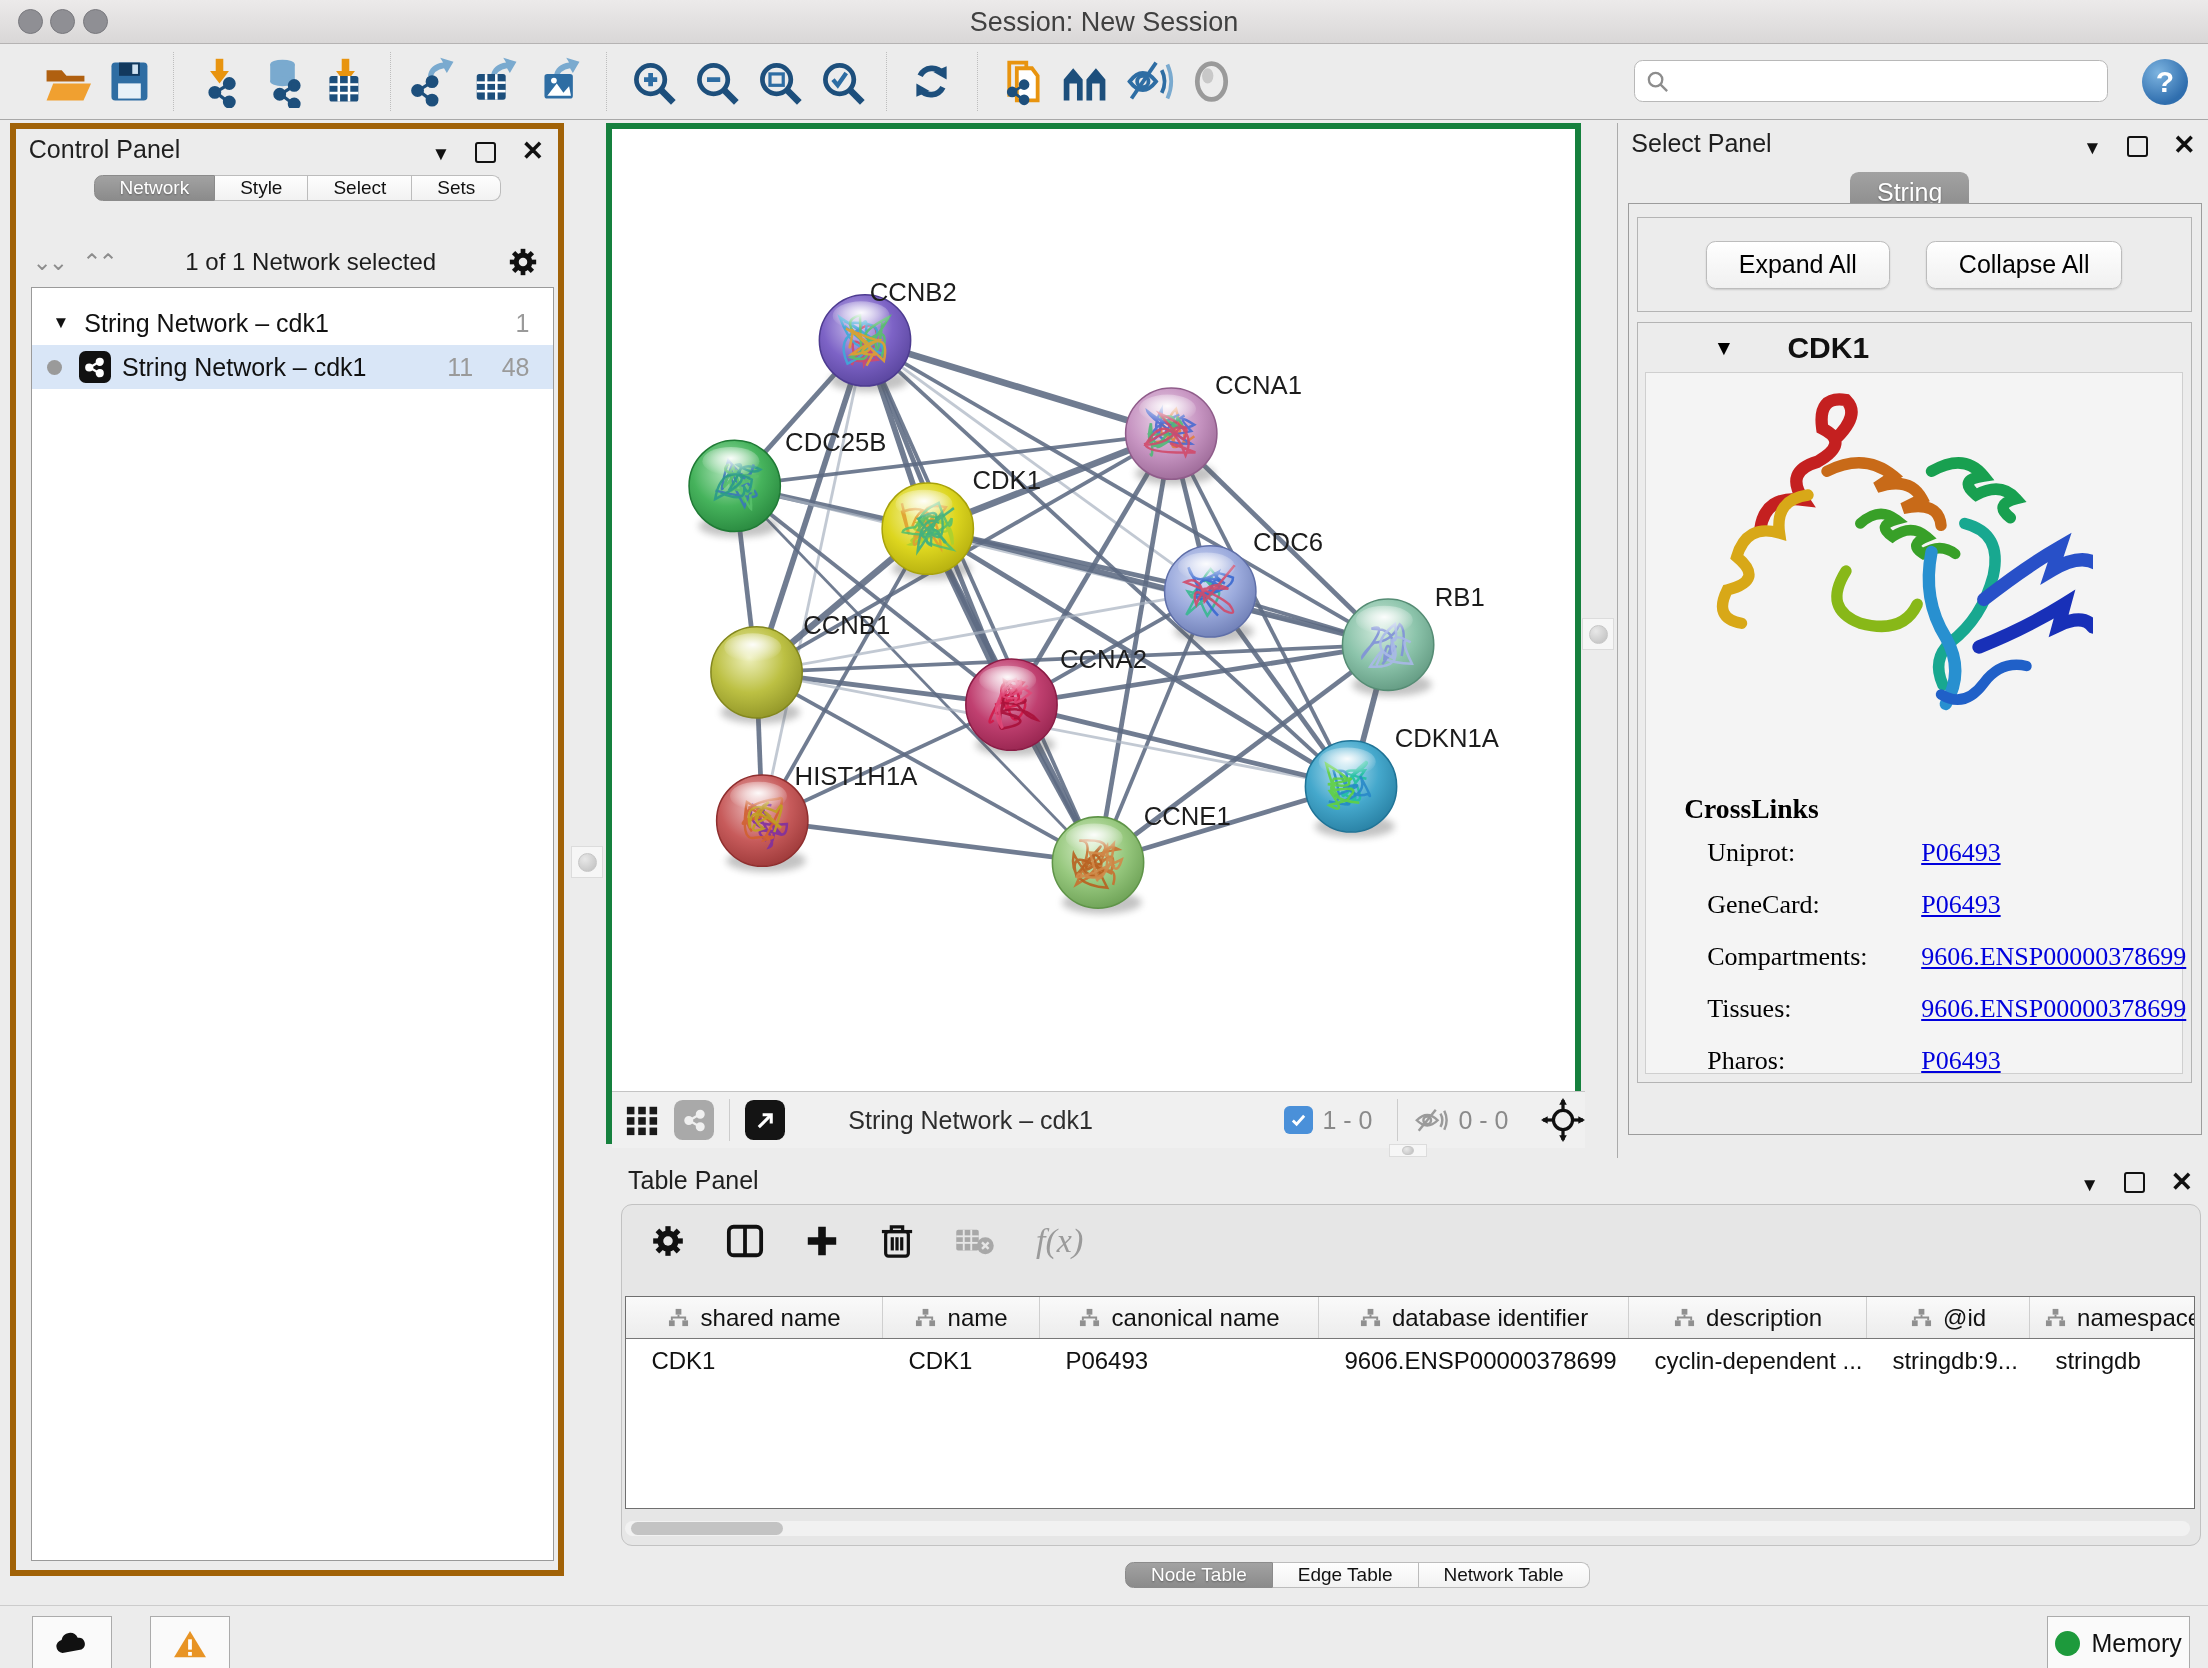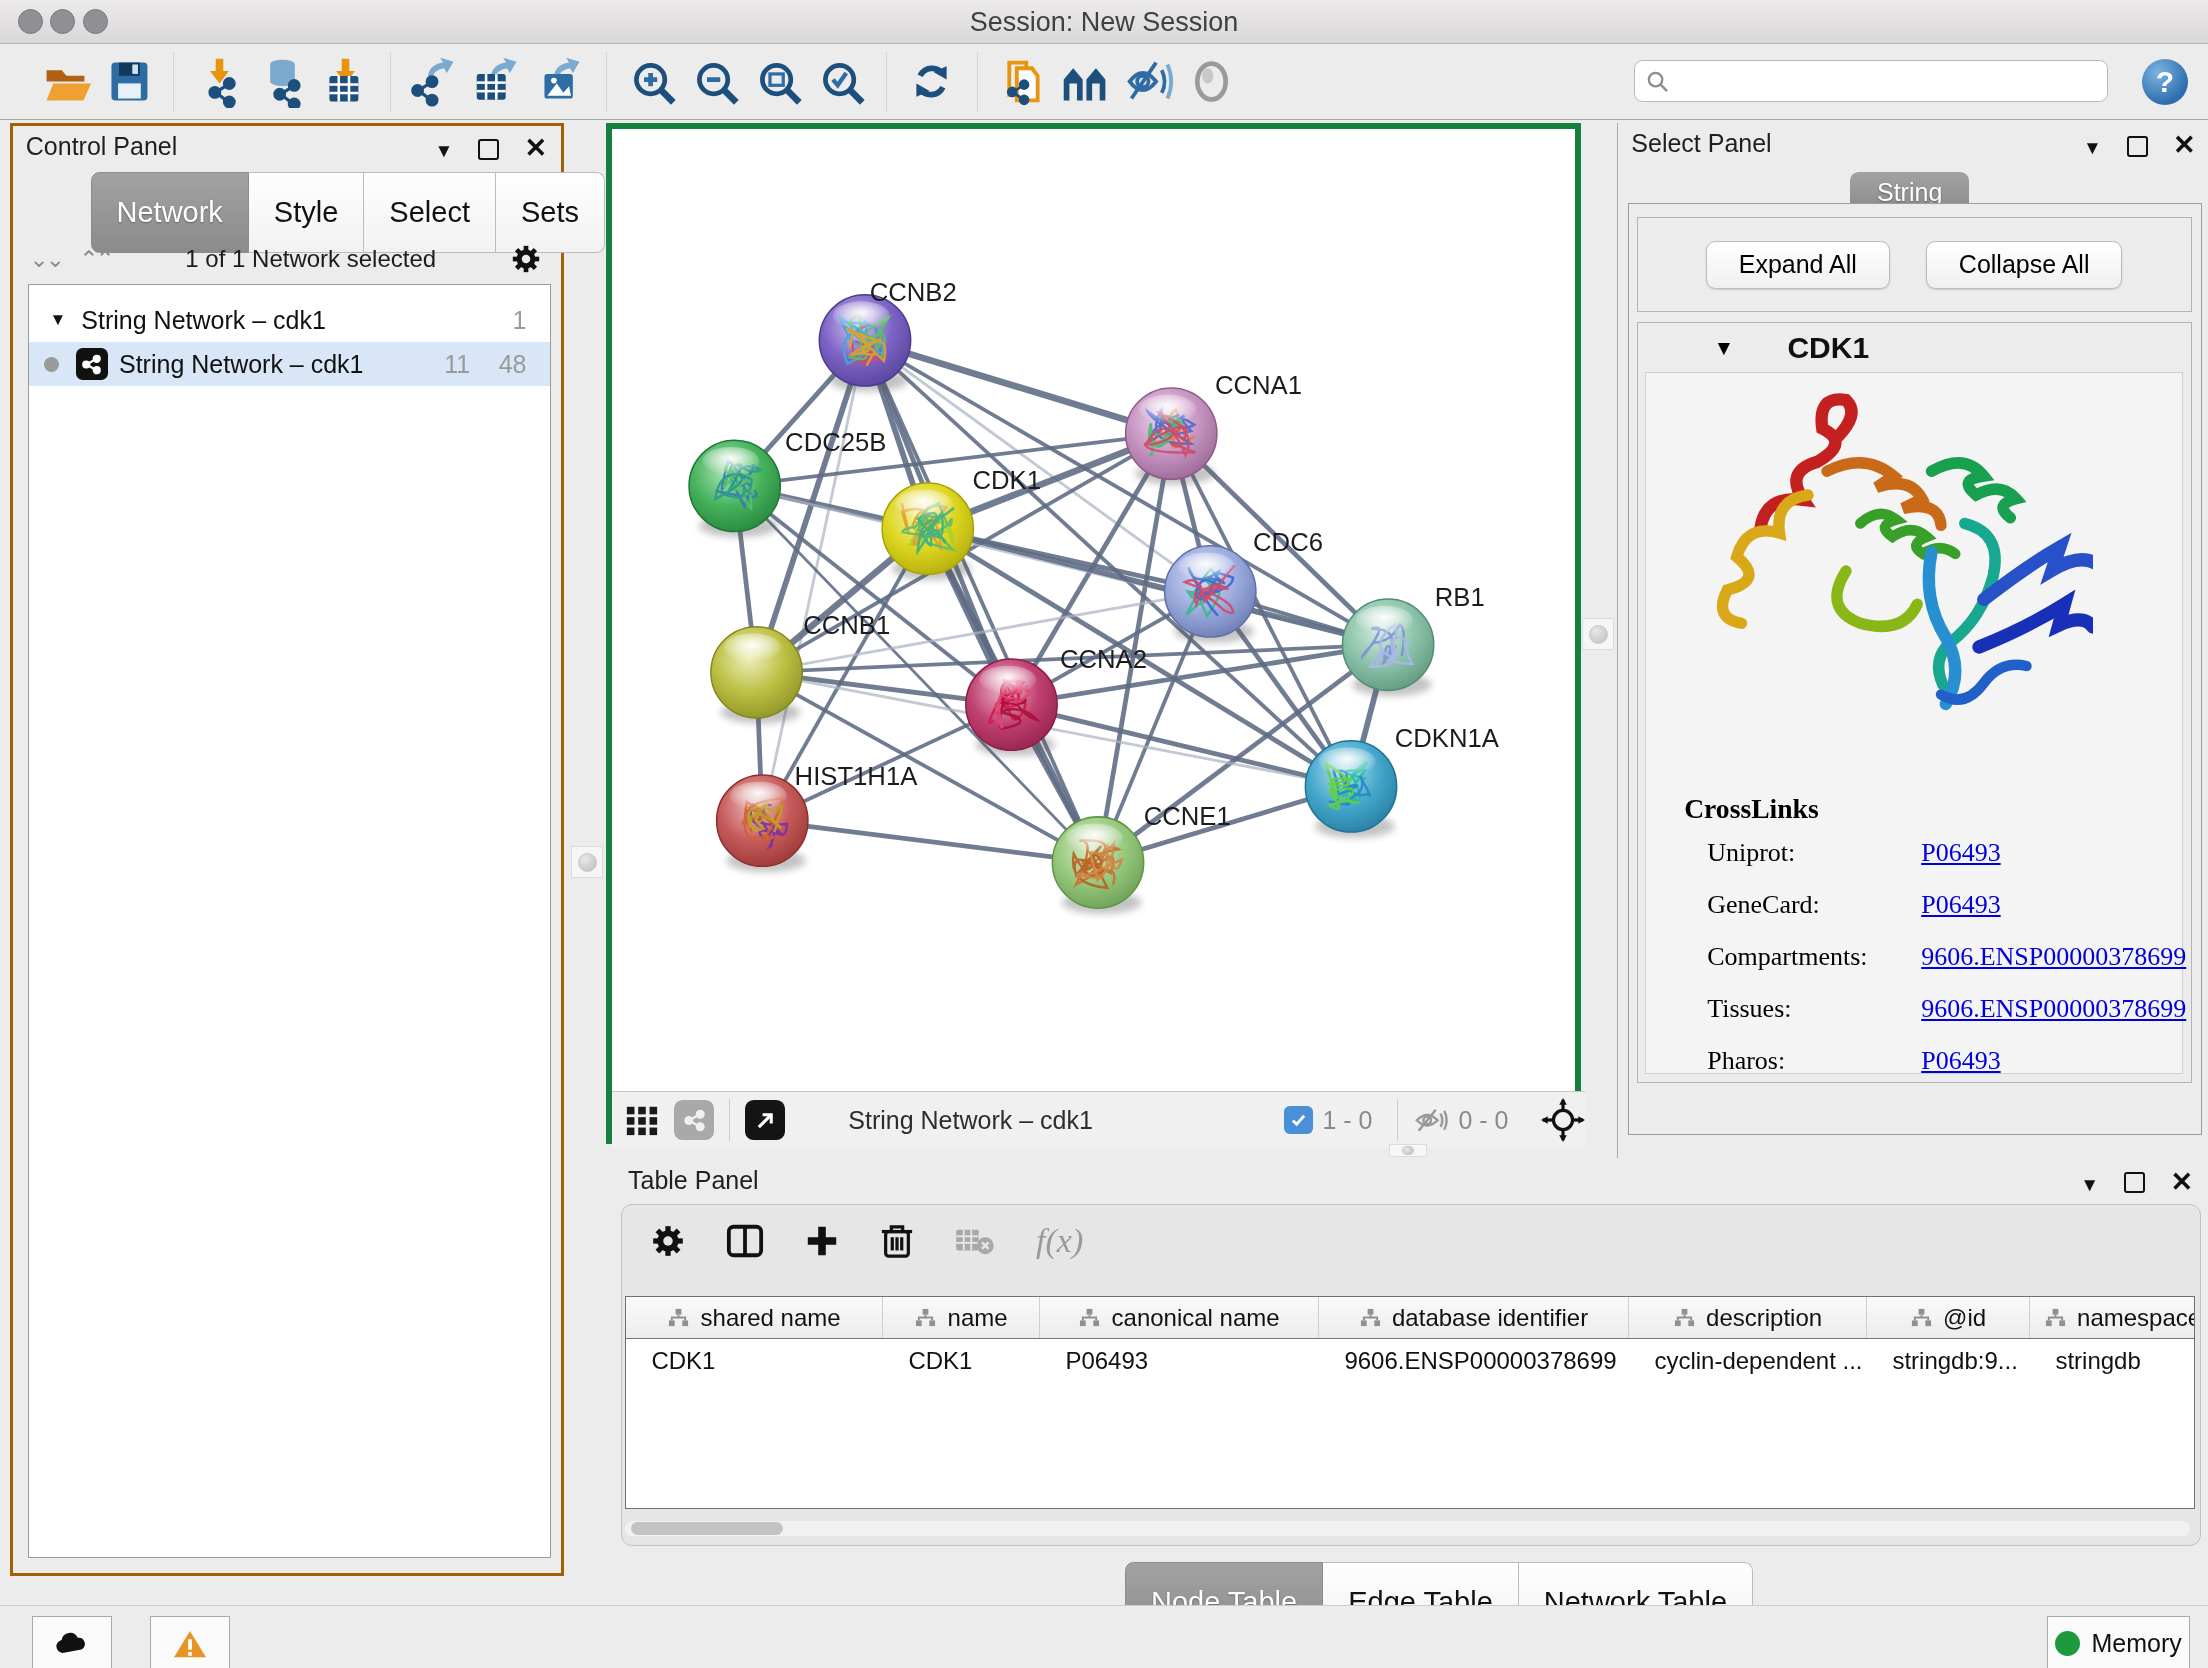--- a/index.html
+++ b/index.html
@@ -29,30 +29,30 @@
     background:radial-gradient(circle at 35% 30%, #7db4e0, #2f6eae 70%);
     color:#fff; font-size:30px; font-weight:bold; text-align:center; line-height:46px; }
 
   
   .panel-title { font-size:25px; color:#1f1f1f; }
   .pctl { display:inline-block; margin-left:21px; color:#111; }
   .pctl.tri { font-size:19px; }
   .pctl.box { width:21px; height:21px; border:2.9px solid #111; border-radius:2.9px; }
   .pctl.x { font-size:27px; font-weight:bold; }
   .tabseg { display:flex; }
-  .tabseg .tab { font-size:29px; padding:23px 25px; background:linear-gradient(#fefefe,#f2f2f2);
+  .tabseg .tab { font-size:19px; padding:1px 25px; background:linear-gradient(#fefefe,#f2f2f2);
     border:1px solid #bcbcbc; border-left:none; color:#111; }
   .tabseg .tab:first-child { border-left:1px solid #bcbcbc; border-radius:8.6px 0 0 8.6px; }
   .tabseg .tab:last-child { border-radius:0 8.6px 8.6px 0; }
   .tabseg .tab.sel { background:linear-gradient(#a2a2a2,#8b8b8b); color:#fff;
     text-shadow:0 1px 1.9px rgba(0,0,0,.35); border-color:#8b8b8b; }
 
   
   #control-panel { left:9.5px; top:123px; width:554px; height:1453px;
-    background:#ececec; border:3px solid #a16207; }
+    background:#ececec; border:6px solid #a16207; }
   #cp-head { position:absolute; left:0; top:0; width:100%; height:38px; padding:5.7px 13.3px; }
   #cp-tabs { position:absolute; left:78px; top:46px; }
   #cp-sub { position:absolute; left:0; top:112px; width:100%; height:42px;
     display:flex; align-items:center; }
   .chev { color:#8d8d8d; font-size:23px; letter-spacing:-2.9px; margin-left:17px; }
   #cp-status { flex:1; text-align:center; font-size:24px; color:#1c1c1c; }
   #cp-tree { position:absolute; left:15px; top:158px; width:523px; height:1274px;
     background:#fff; border:1px solid #9a9a9a; }
   .tree-row { height:44px; display:flex; align-items:center; font-size:25px; color:#111; }
   .tree-row .cnt { color:#9a9a9a; }

